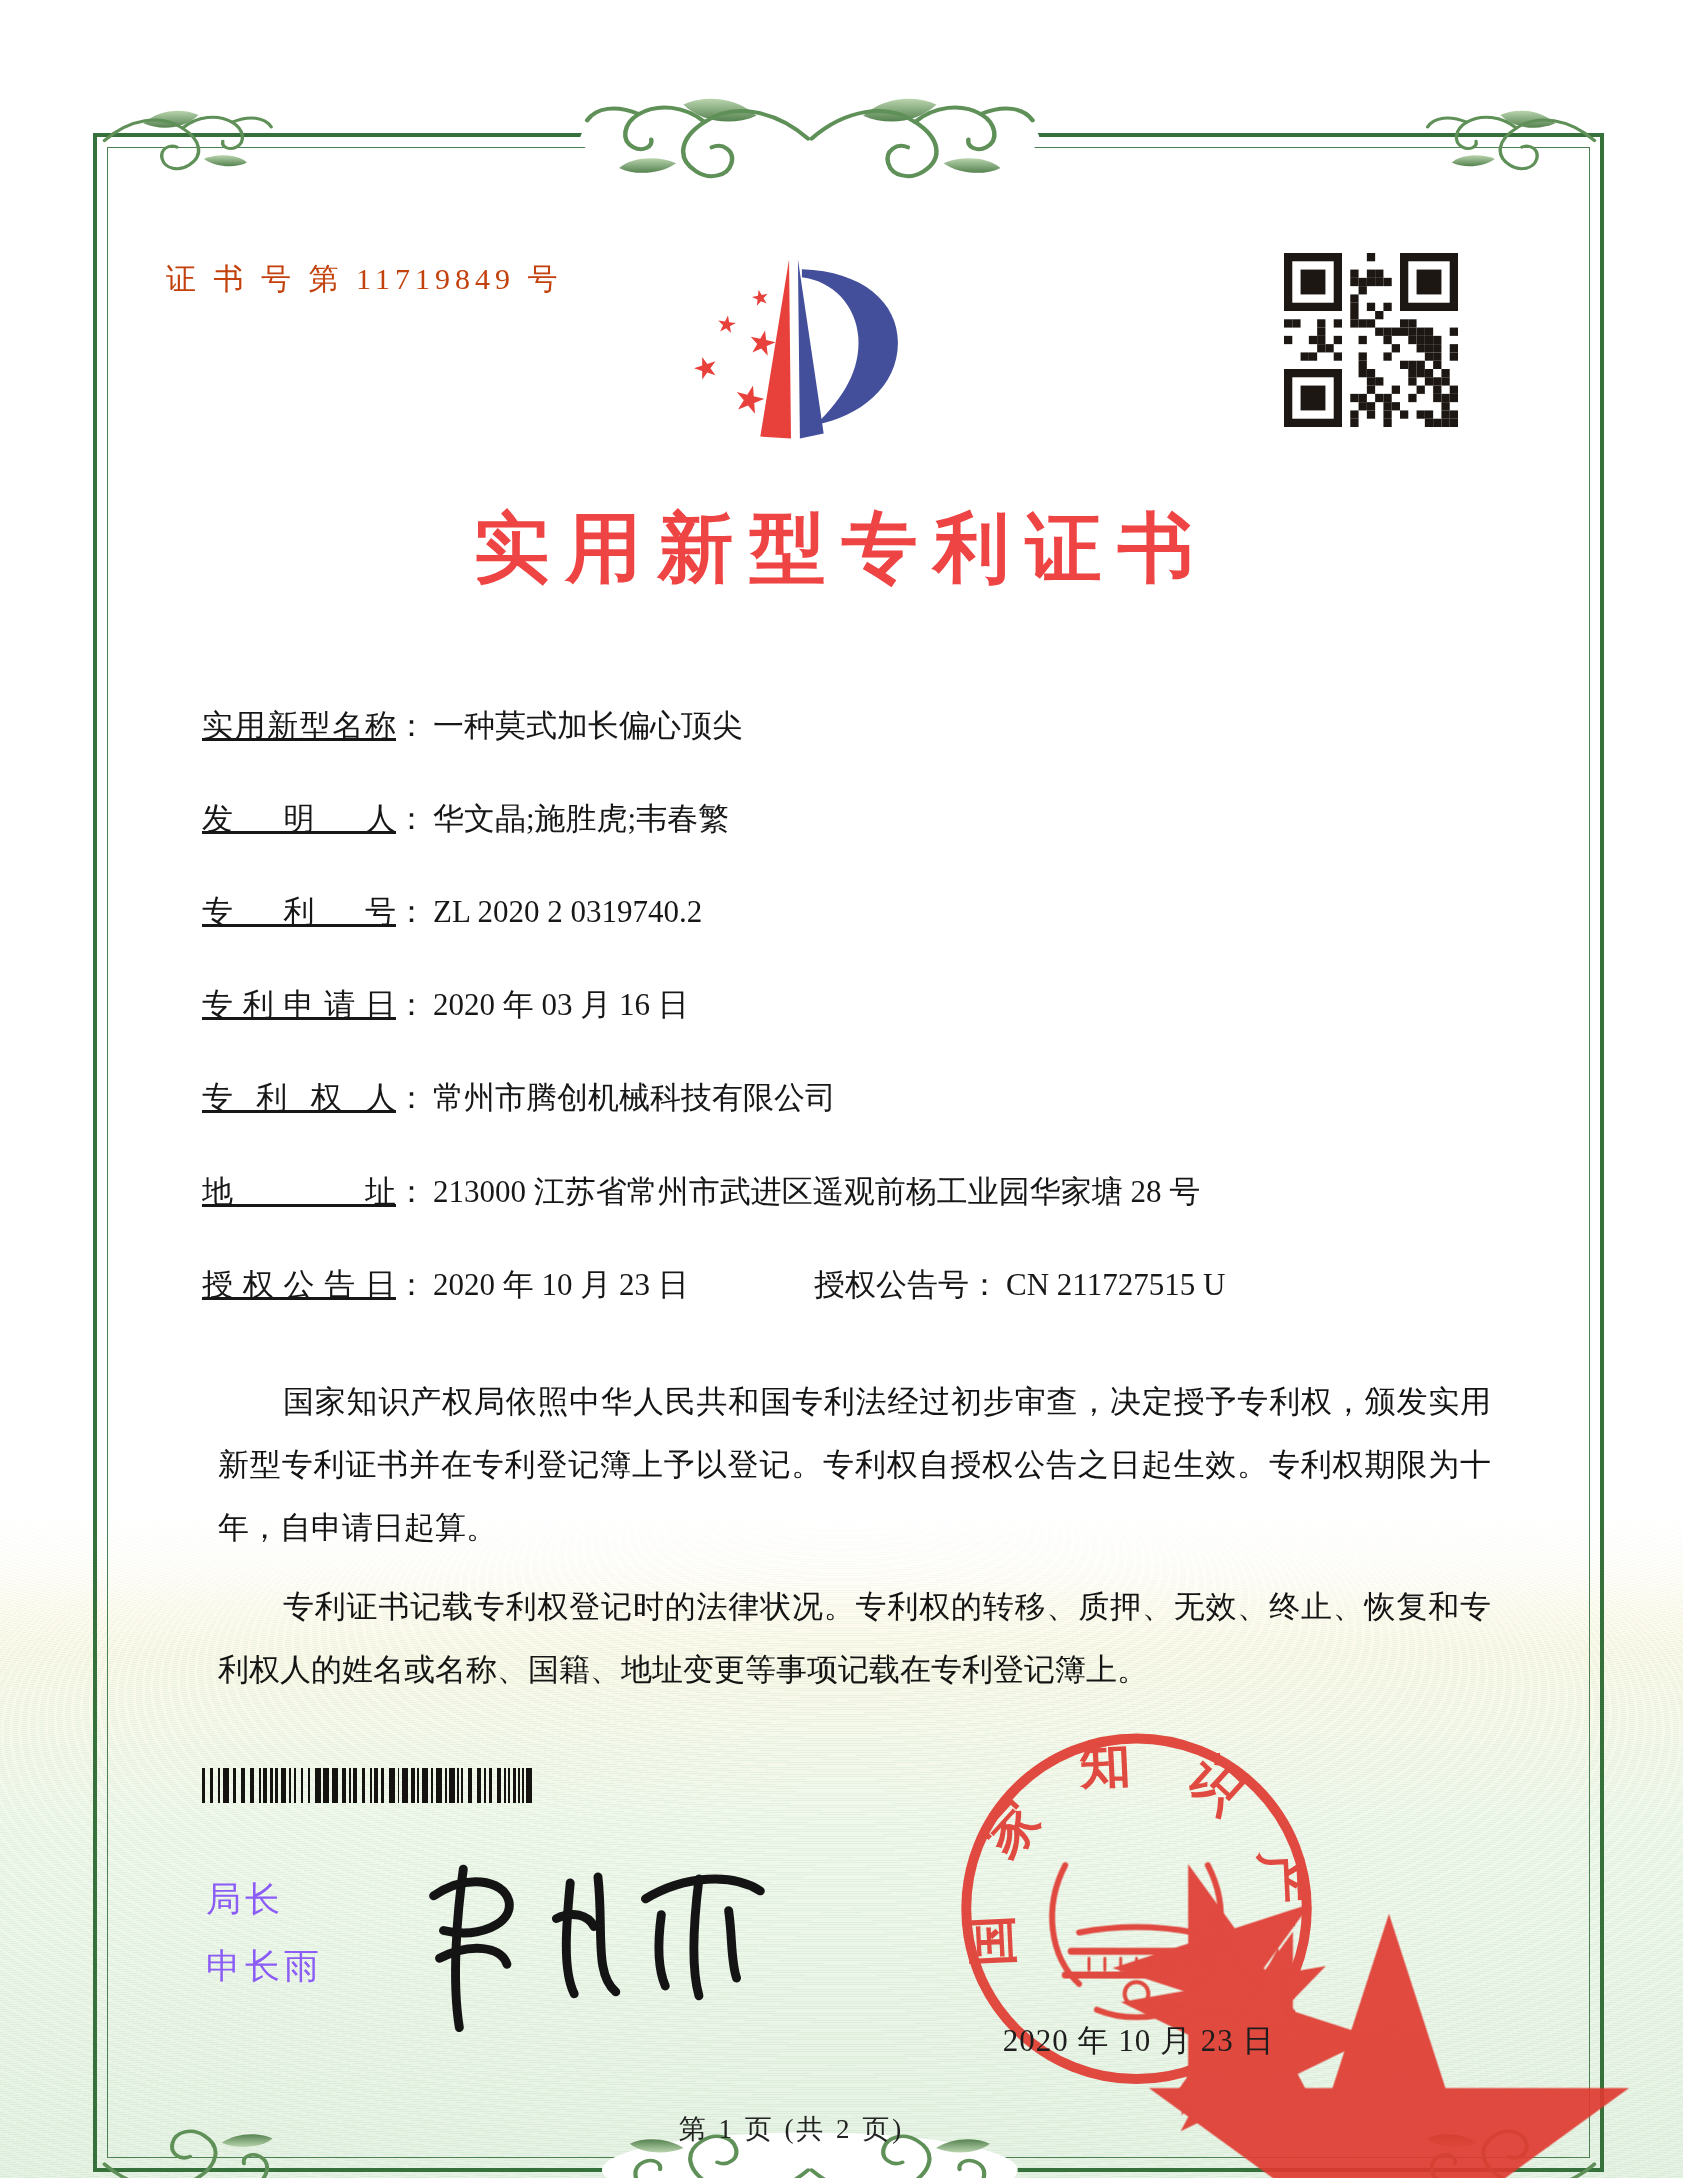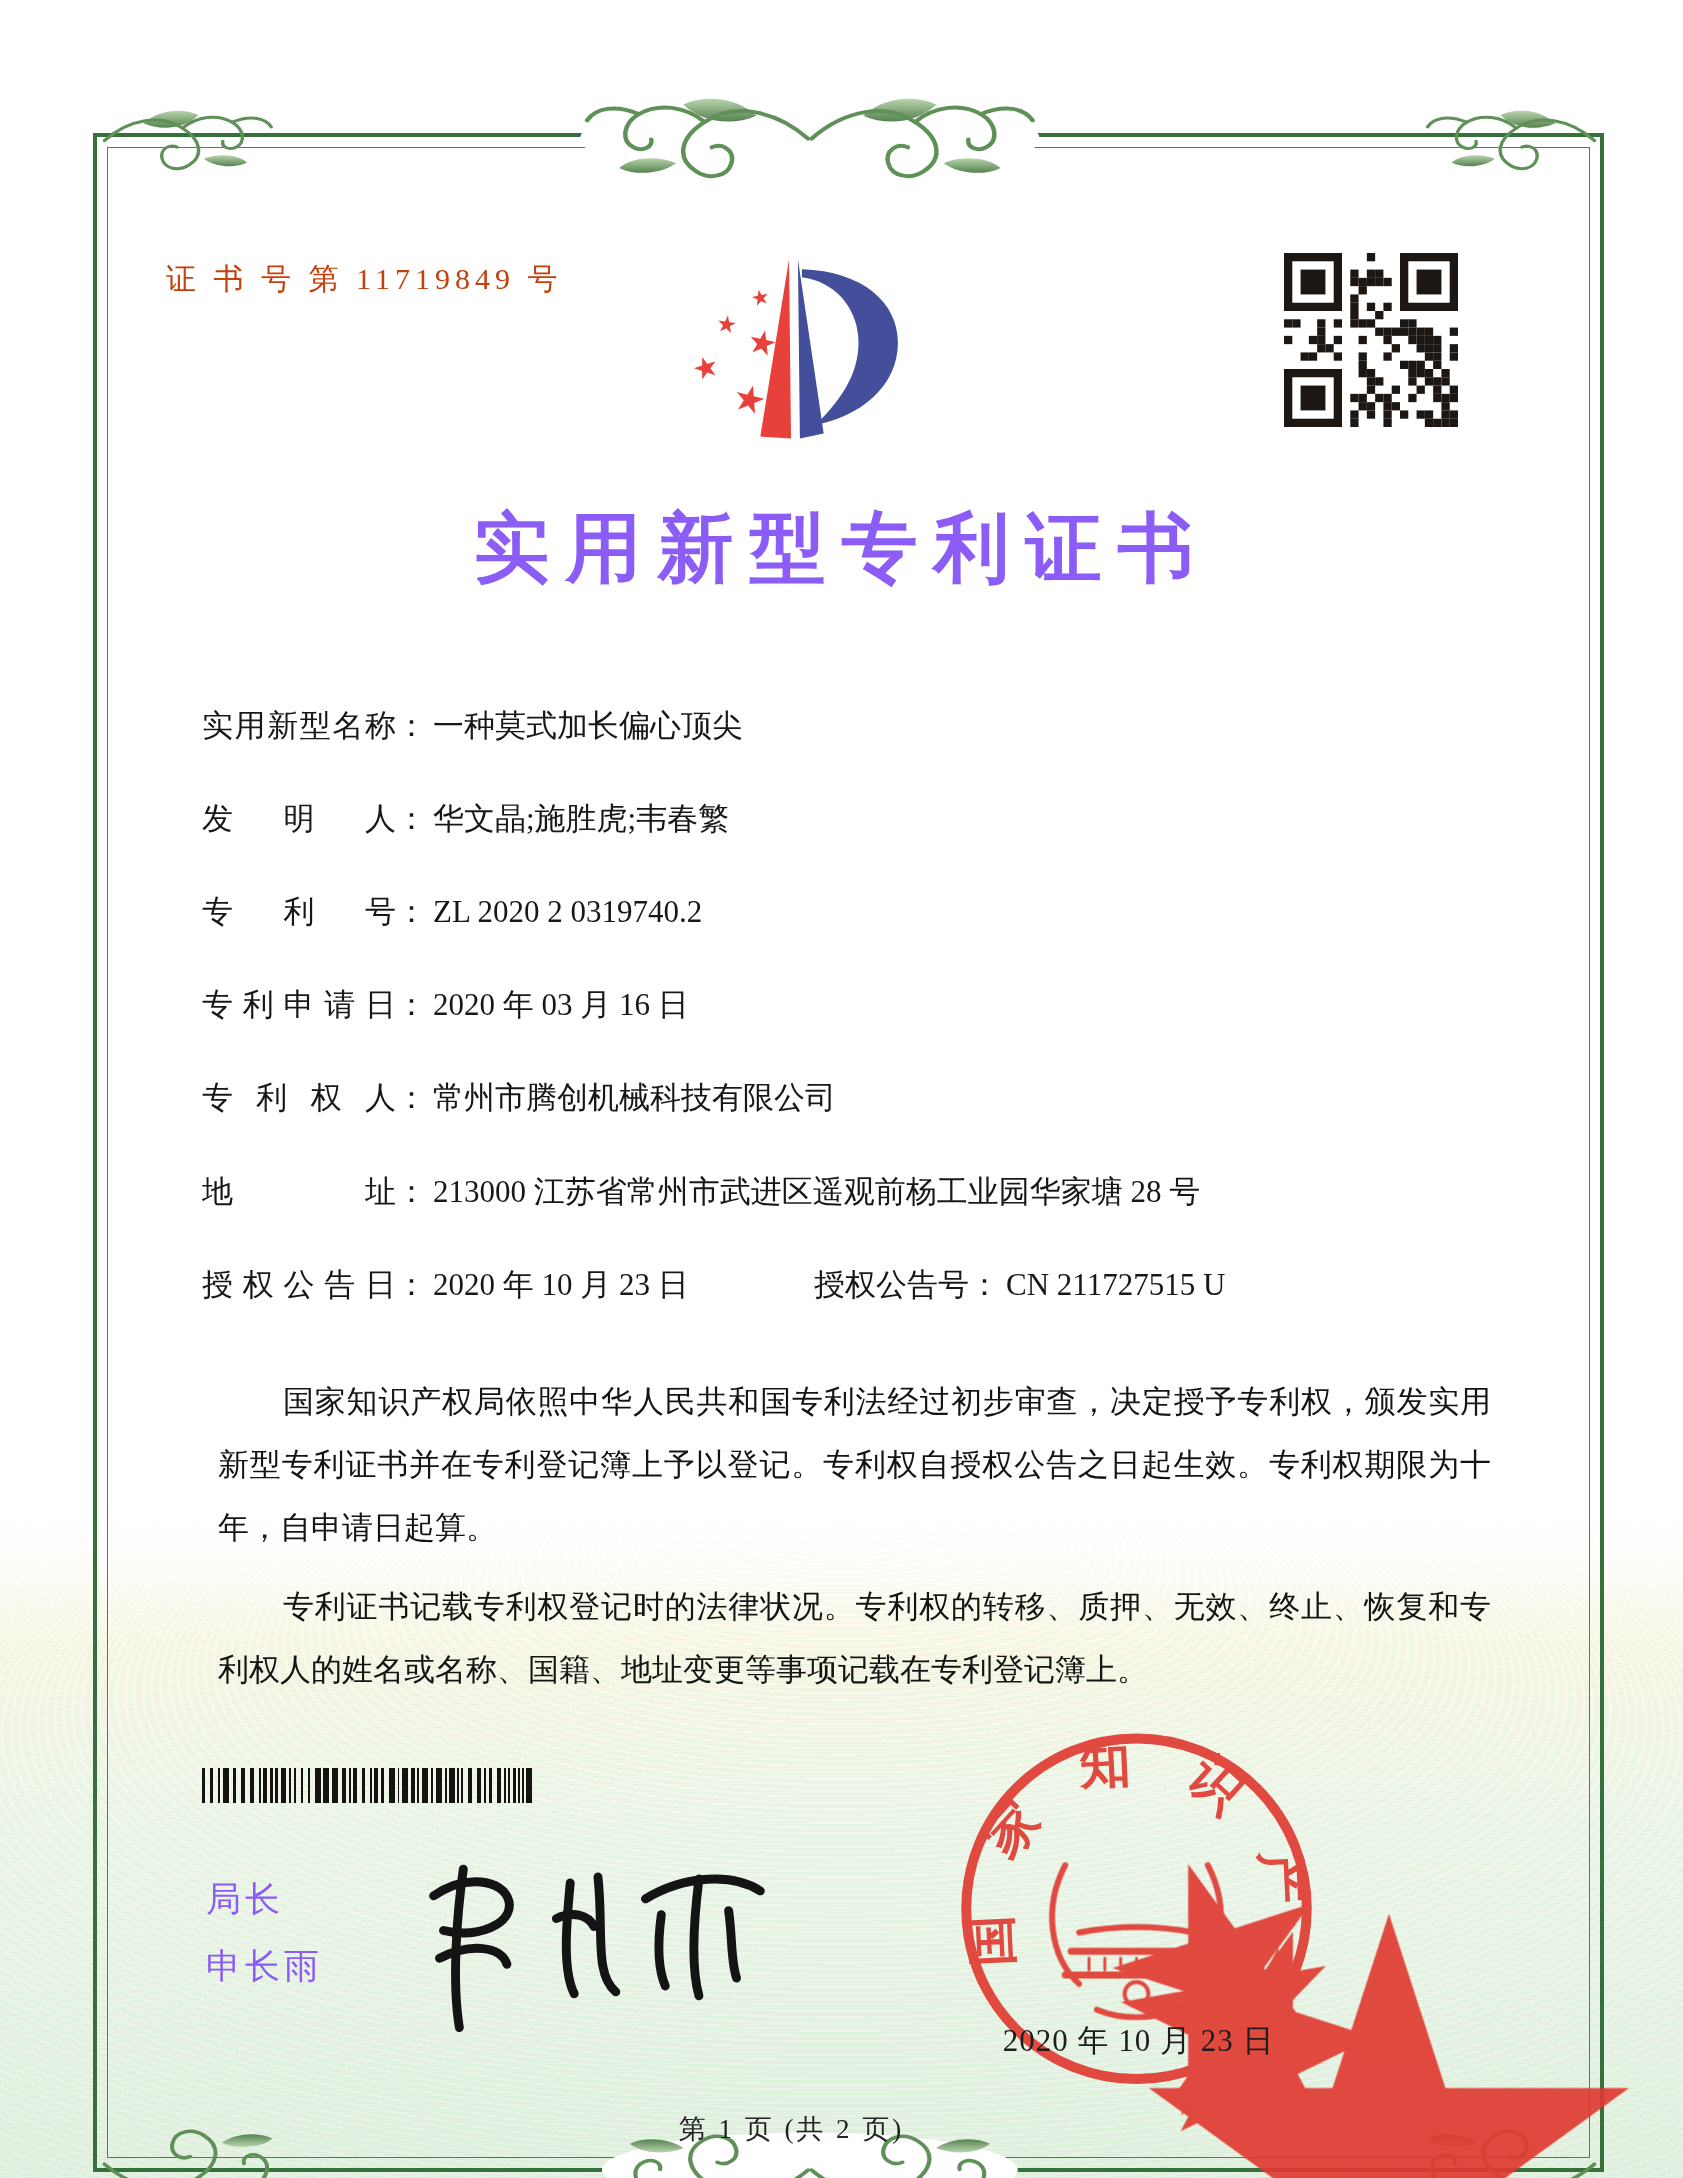--- a/index.html
+++ b/index.html
@@ -22,25 +22,25 @@
   
   .frame-outer{position:absolute;left:93px;top:133px;right:79px;bottom:6px;
     border:4px solid #36713c;}
   .frame-inner{position:absolute;left:107px;top:147px;right:93px;bottom:20px;
     border:1.5px solid #4c7f51;}
   .art{position:absolute;left:0;top:0;pointer-events:none;}
 
   .cert-no{position:absolute;left:166px;top:259px;font-size:30px;
     letter-spacing:5px;color:#c2410c;}
   .doc-title{position:absolute;left:0;top:498px;width:1683px;text-align:center;
-    font-size:76px;font-weight:bold;letter-spacing:16px;color:#8b5cf6;}
+    font-size:76px;font-weight:bold;letter-spacing:16px;color:#ef4444;}
 
   .row{position:absolute;left:202px;font-size:31px;white-space:nowrap;color:#171717;}
   .lbl{display:inline-block;width:194px;text-align:justify;text-align-last:justify;
-    vertical-align:bottom;}
+    vertical-align:bottom;text-decoration:underline;}
   .colon{display:inline-block;margin-right:6px;}
   .grant2{position:absolute;left:814px;font-size:31px;white-space:nowrap;color:#171717;}
 
   .body-text{position:absolute;left:202px;top:1354px;width:1305px;
     font-size:31px;line-height:63px;text-align:justify;color:#141414;}
   .body-text p{margin:16px;text-indent:65px;}
 
   .barcode{position:absolute;left:202px;top:1768px;width:333px;height:35px;
     display:flex;align-items:stretch;}
   .barcode .bar{background:#151310;height:100%;}

